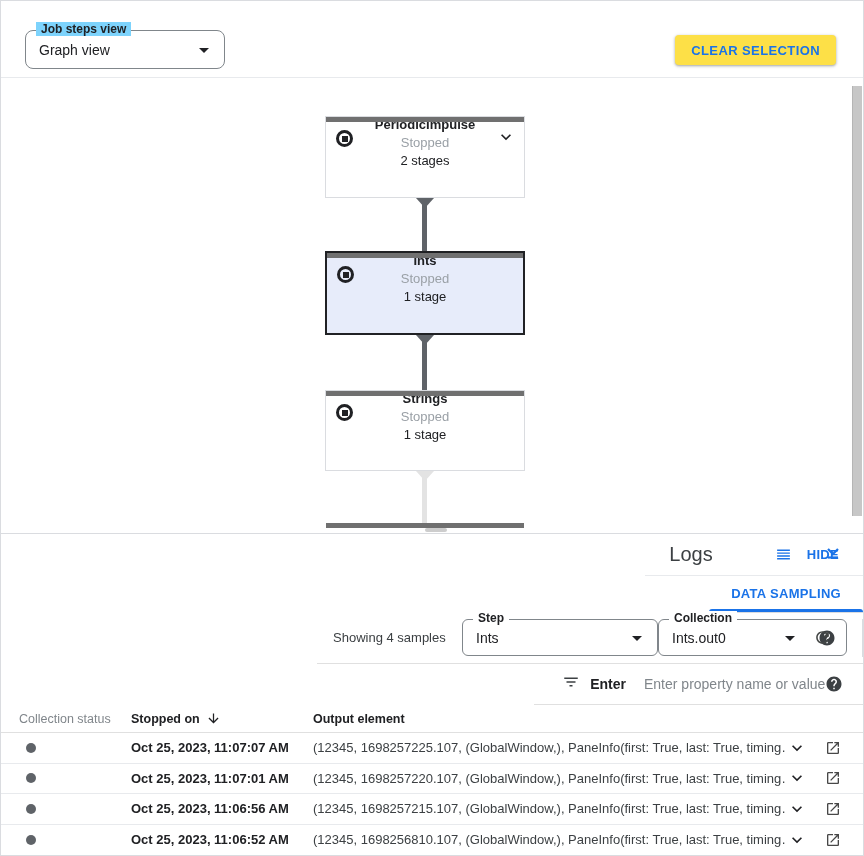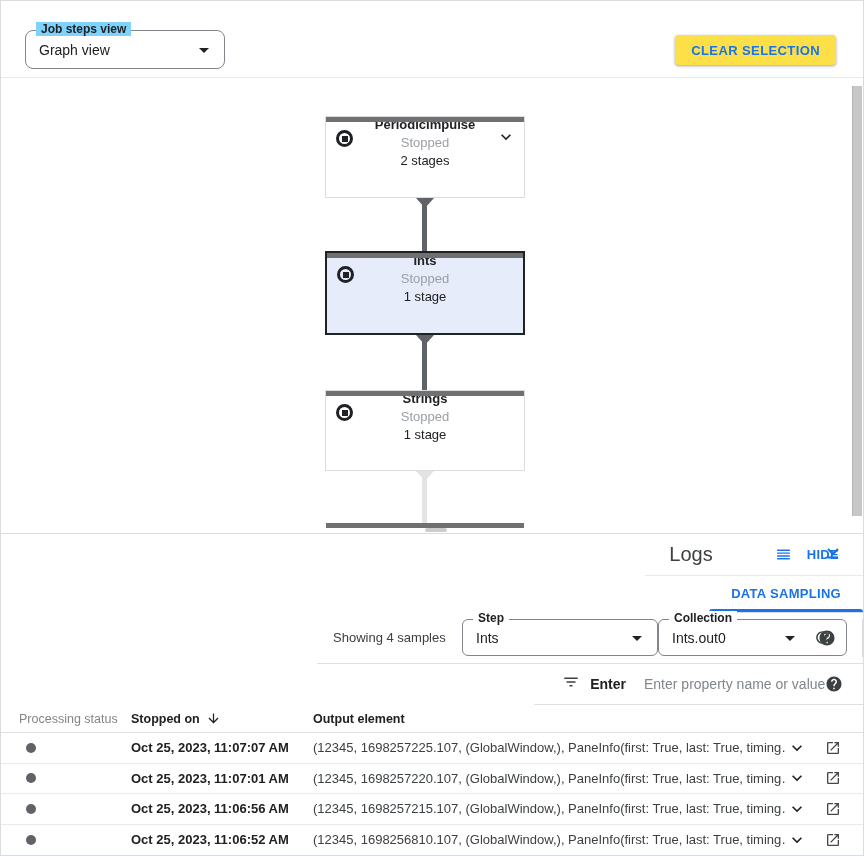--- a/index.html
+++ b/index.html
@@ -234,21 +234,21 @@
       <input class="filter-input" type="text" placeholder="Enter property name or value" style="">
       <button class="help-icon">
         <svg viewBox="0 0 24 24">
             <path d="M12 2C6.48 2 2 6.48 2 12s4.48 10 10 10 10-4.48 10-10S17.52 2 12 2zm1 17h-2v-2h2v2zm2.07-7.75-.9.92C13.45 12.9 13 13.5 13 15h-2v-.5c0-1.1.45-2.1 1.17-2.83l1.24-1.26c.37-.36.59-.86.59-1.41 0-1.1-.9-2-2-2s-2 .9-2 2H8c0-2.21 1.79-4 4-4s4 1.79 4 4c0 .88-.36 1.68-.93 2.25z"></path>
           </svg>
       </button>
     </div>
 
     <div class="table">
       <div class="t-row t-head">
-        <span class="h1">Processing status</span>
+        <span class="h1">Collection status</span>
         <span class="h2">
           <span>Stopped on</span>
           <svg viewBox="0 0 24 24">
               <path d="M20 12l-1.41-1.41L13 16.17V4h-2v12.17l-5.58-5.59L4 12l8 8 8-8z"></path>
             </svg>
         </span>
         <span class="h3">Output element</span>
         <span></span>
           <span></span>
       </div>

